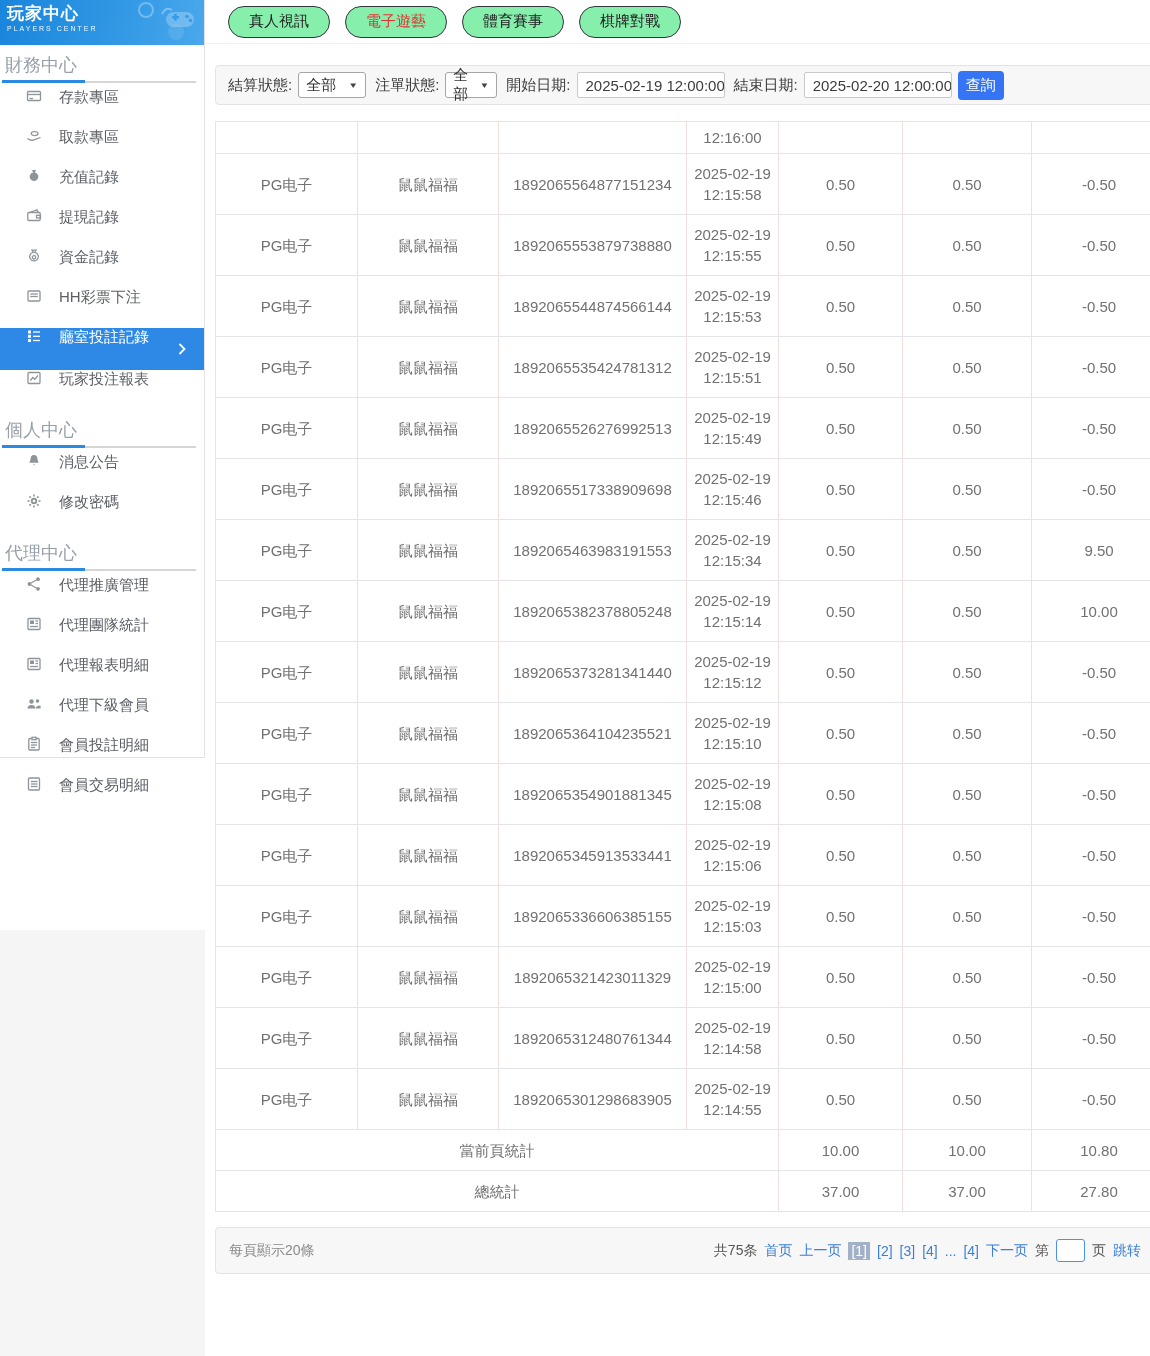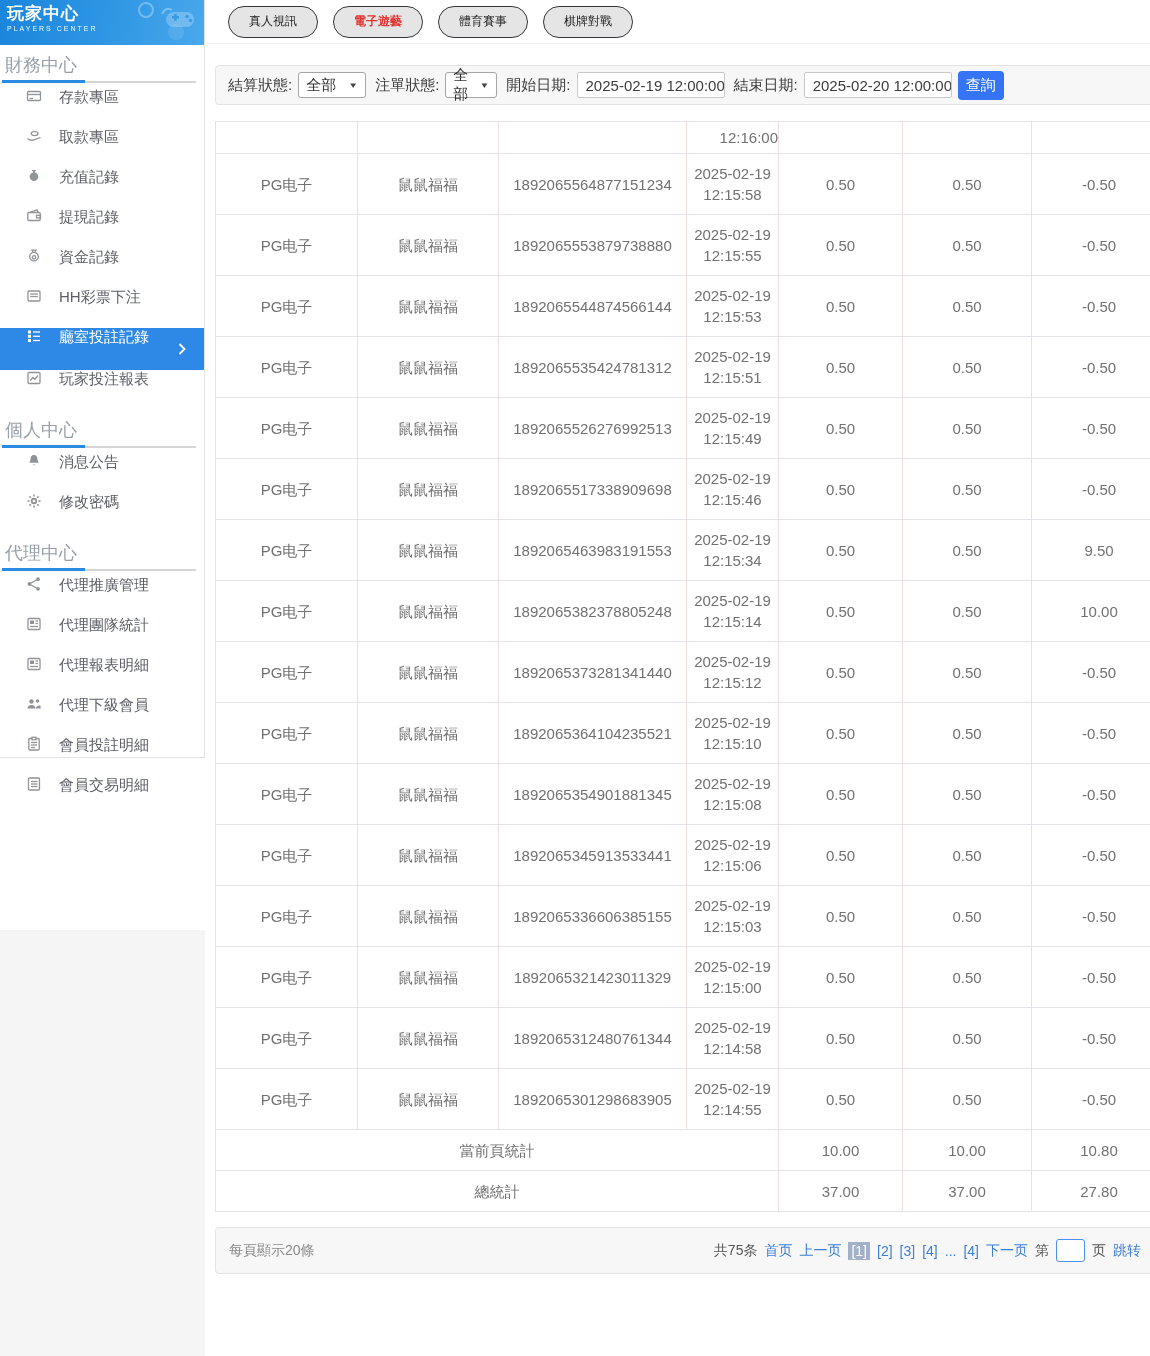--- a/index.html
+++ b/index.html
@@ -41,23 +41,23 @@
   .side-item.active .ic{color:#fff;}
   .side-item .chev{position:absolute;right:18px;top:50%;transform:translateY(-50%);color:#fff;display:flex;}
   
   .main{position:absolute;left:205px;top:0;width:945px;height:1356px;background:#fff;}
   .tabsbar{
     height:44px;display:flex;align-items:center;gap:15px;padding-left:23px;
     border-bottom:1px solid #f1f1f3;box-sizing:border-box;background:#fff;
   }
   .pill{
     height:30px;padding:0 20px;border:1px solid #33373b;border-radius:16px;
-    display:flex;align-items:center;font-size:12px;color:#222;background:#e5e5e5;cursor:pointer;
-  }
-  .pill.active{color:#e23333;font-weight:bold;}
+    display:flex;align-items:center;font-size:15px;color:#222;background:#86efac;cursor:pointer;
+  }
+  .pill.active{color:#e23333;}
   .filterbar{
     margin:21px 0 16px 10px;width:940px;height:40px;box-sizing:border-box;
     background:#f7f7f7;border:1px solid #e3e3e3;border-radius:4px;
     display:flex;align-items:center;padding:0 12px;font-size:15px;color:#3c3c3c;gap:6px;
   }
   .fsel{
     background:#fff;border:1px solid #a6a6a6;border-radius:3px;height:26px;
     display:inline-flex;align-items:center;padding:0 7px;gap:10px;color:#333;cursor:pointer;box-sizing:border-box;
   }
   .fsel .car{font-size:10px;color:#444;transform:scaleY(.8);}
@@ -71,21 +71,21 @@
   }
   
   .tablewrap{margin-left:10px;}
   table.rec{border-collapse:collapse;table-layout:fixed;width:951px;}
   table.rec td{
     border-left:1px solid #f3dede;border-right:1px solid #f3dede;
     border-top:1px solid #e4e4e9;border-bottom:1px solid #e4e4e9;
     text-align:center;vertical-align:middle;color:#717171;font-size:15px;
     padding:0;line-height:21px;box-sizing:border-box;overflow:hidden;
   }
-  table.rec tr.partial td{height:32px;text-align:right;}
+  table.rec tr.partial td{height:32px;}
   table.rec tr.datarow td{height:61px;}
   table.rec tr.sumrow td{height:41px;}
   
   .pagebar{
     margin:15px 0 0 10px;width:940px;height:47px;box-sizing:border-box;
     background:#f7f7f7;border:1px solid #e4e4e4;border-radius:4px;
     display:flex;align-items:center;justify-content:space-between;padding:0 13px;
   }
   .pagebar .lft{color:#8a8a8a;font-size:14px;}
   .pager{display:flex;align-items:center;gap:7px;font-size:14px;color:#555;}

